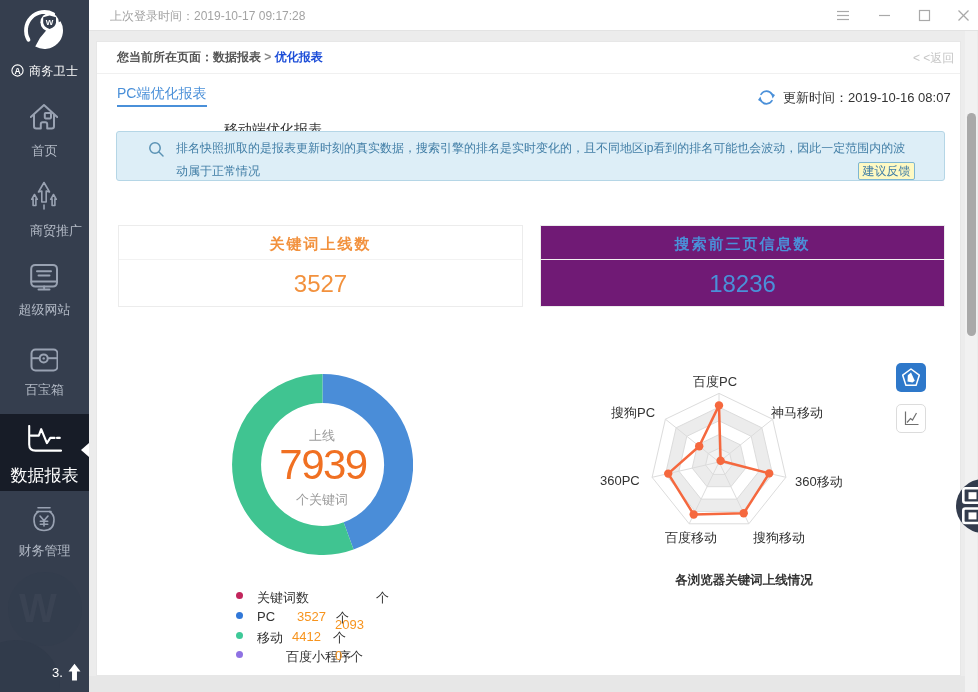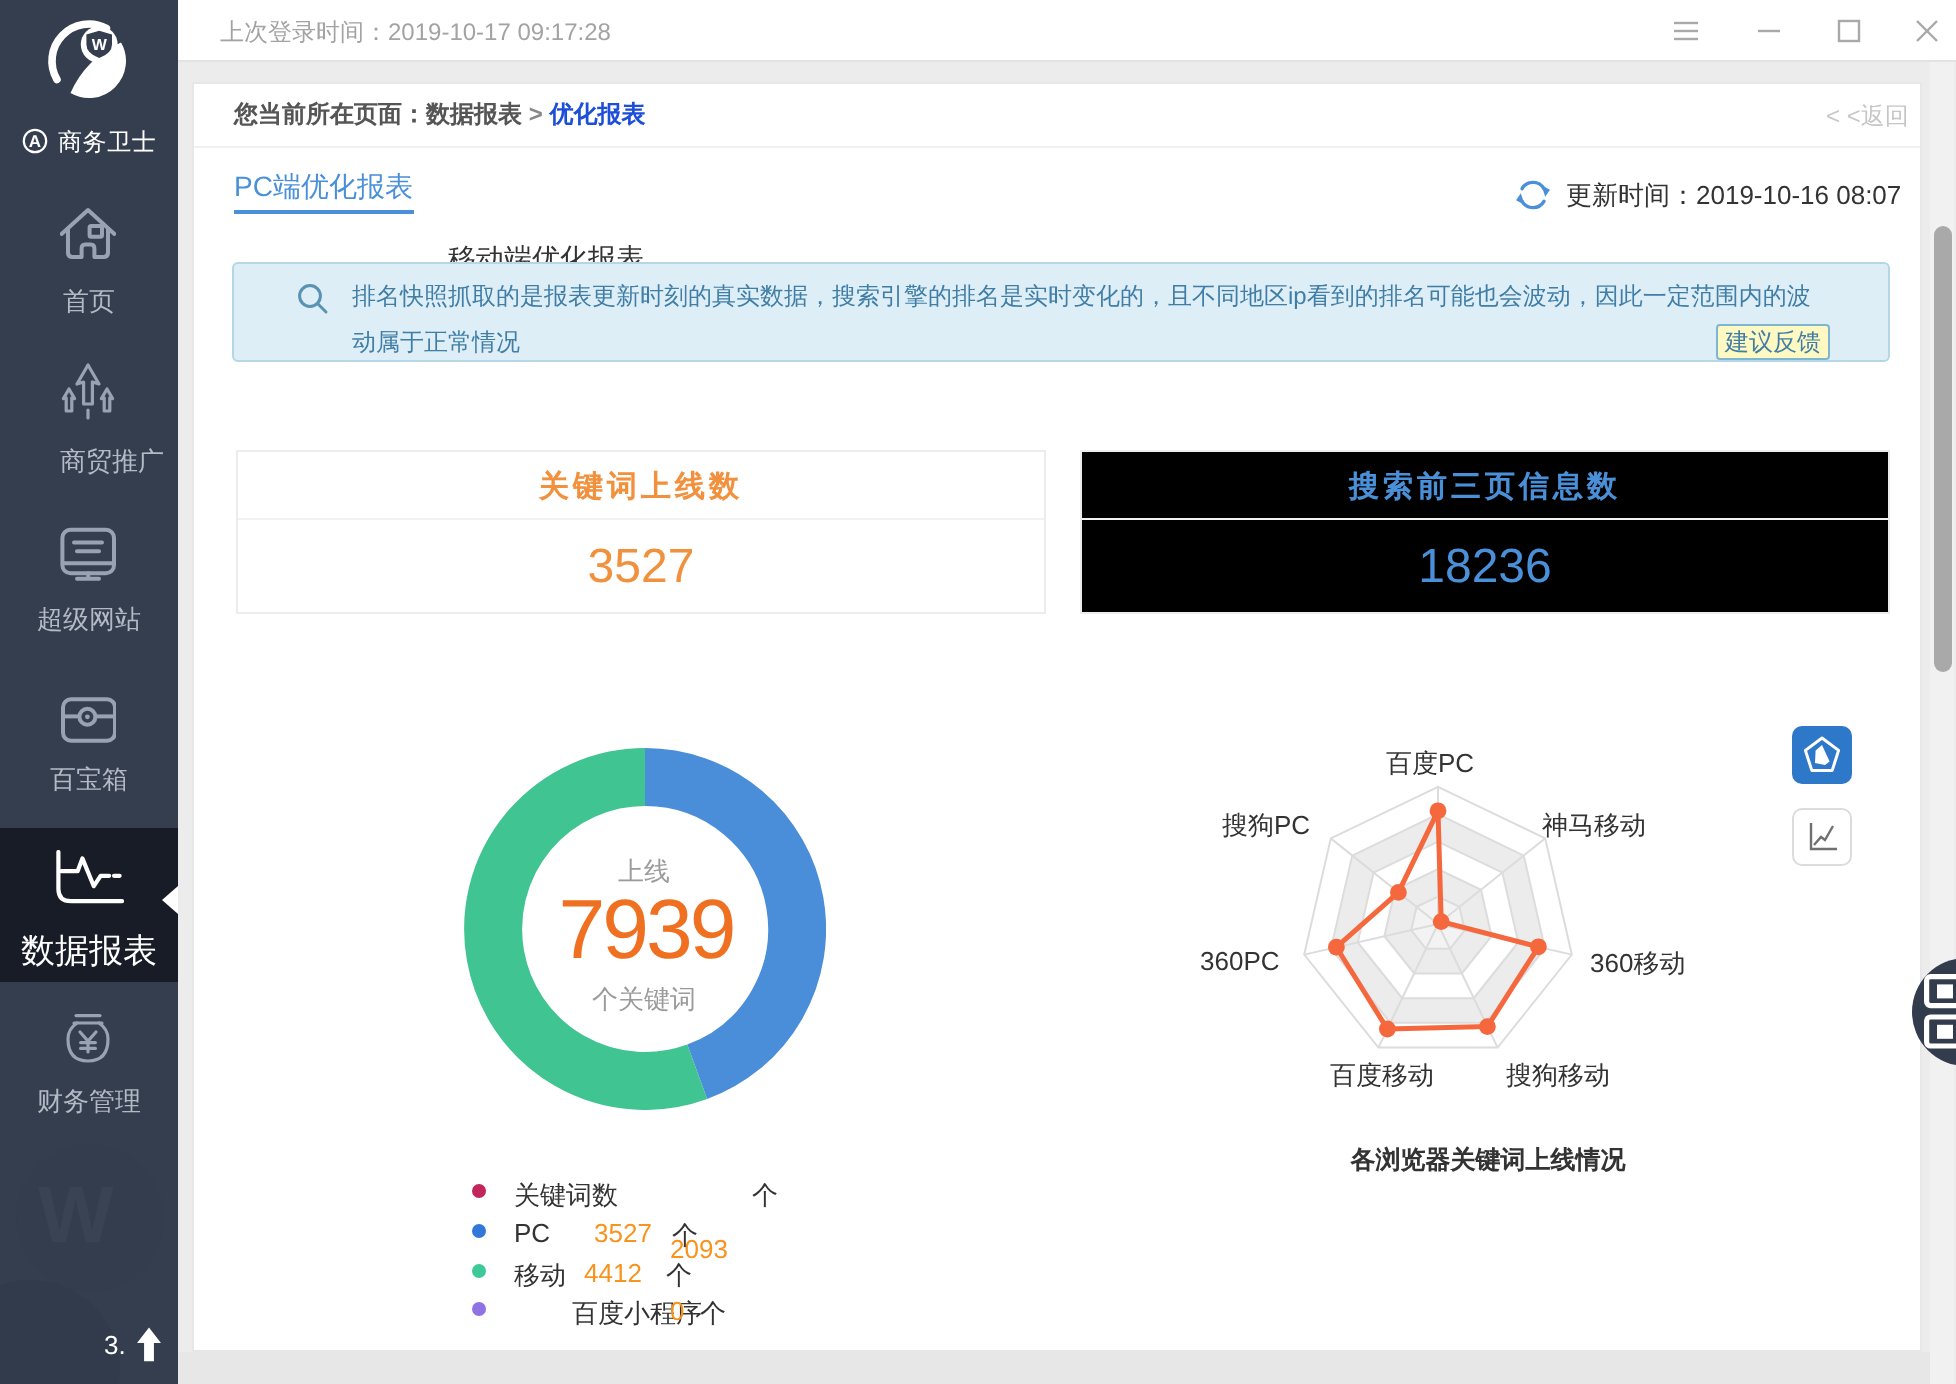--- a/index.html
+++ b/index.html
@@ -60,21 +60,21 @@
   <circle cx="7" cy="7" r="5.2" fill="none" stroke="#5a92b4" stroke-width="1.5"></circle>
   <line x1="11" y1="11" x2="15" y2="15" stroke="#5a92b4" stroke-width="1.5" stroke-linecap="round"></line>
 </svg>
 <div class="abs" style="left:176px; top:137px; font-size:12px; line-height:23px; color:#417ea6;">排名快照抓取的是报表更新时刻的真实数据，搜索引擎的排名是实时变化的，且不同地区ip看到的排名可能也会波动，因此一定范围内的波<br>动属于正常情况</div>
 <div class="abs" style="left:858px; top:162px; width:57px; height:18px; border:1px solid #7eb6d2; border-radius:2px; background:#fef9c3; font-size:12px; color:#417ea6; text-align:center; line-height:16px;">建议反馈</div>
 
 <div class="abs" style="left:118px; top:225px; width:405px; height:82px; background:#fff; border:1px solid #ececec;">
   <div style="height:34px; line-height:35px; text-align:center; border-bottom:1px solid #f2f2f2; color:#f2913d; font-size:15px; font-weight:bold; letter-spacing:2px;">关键词上线数</div>
   <div style="height:47px; line-height:47px; text-align:center; color:#f2913d; font-size:24px;">3527</div>
 </div>
-<div class="abs" style="left:540px; top:225px; width:405px; height:82px; background:#000000; border:1px solid #ececec;">
+<div class="abs" style="left:540px; top:225px; width:405px; height:82px; background:#701a75; border:1px solid #ececec;">
   <div style="height:34px; line-height:35px; text-align:center; border-bottom:1px solid #f2f2f2; color:#4a90d9; font-size:15px; font-weight:bold; letter-spacing:2px;">搜索前三页信息数</div>
   <div style="height:47px; line-height:47px; text-align:center; color:#4a90d9; font-size:24px;">18236</div>
 </div>
 
 <svg class="abs" style="left:232px; top:374px;" width="181" height="181" viewBox="0 0 181 181">
   <g fill="none" stroke-width="29">
     <path d="M 90.5 14.5 A 76 76 0 0 1 116.6 161.9" stroke="#4a8dd8"></path>
     <path d="M 116.6 161.9 A 76 76 0 1 1 90.5 14.5" stroke="#40c491"></path>
   </g>
 </svg>

